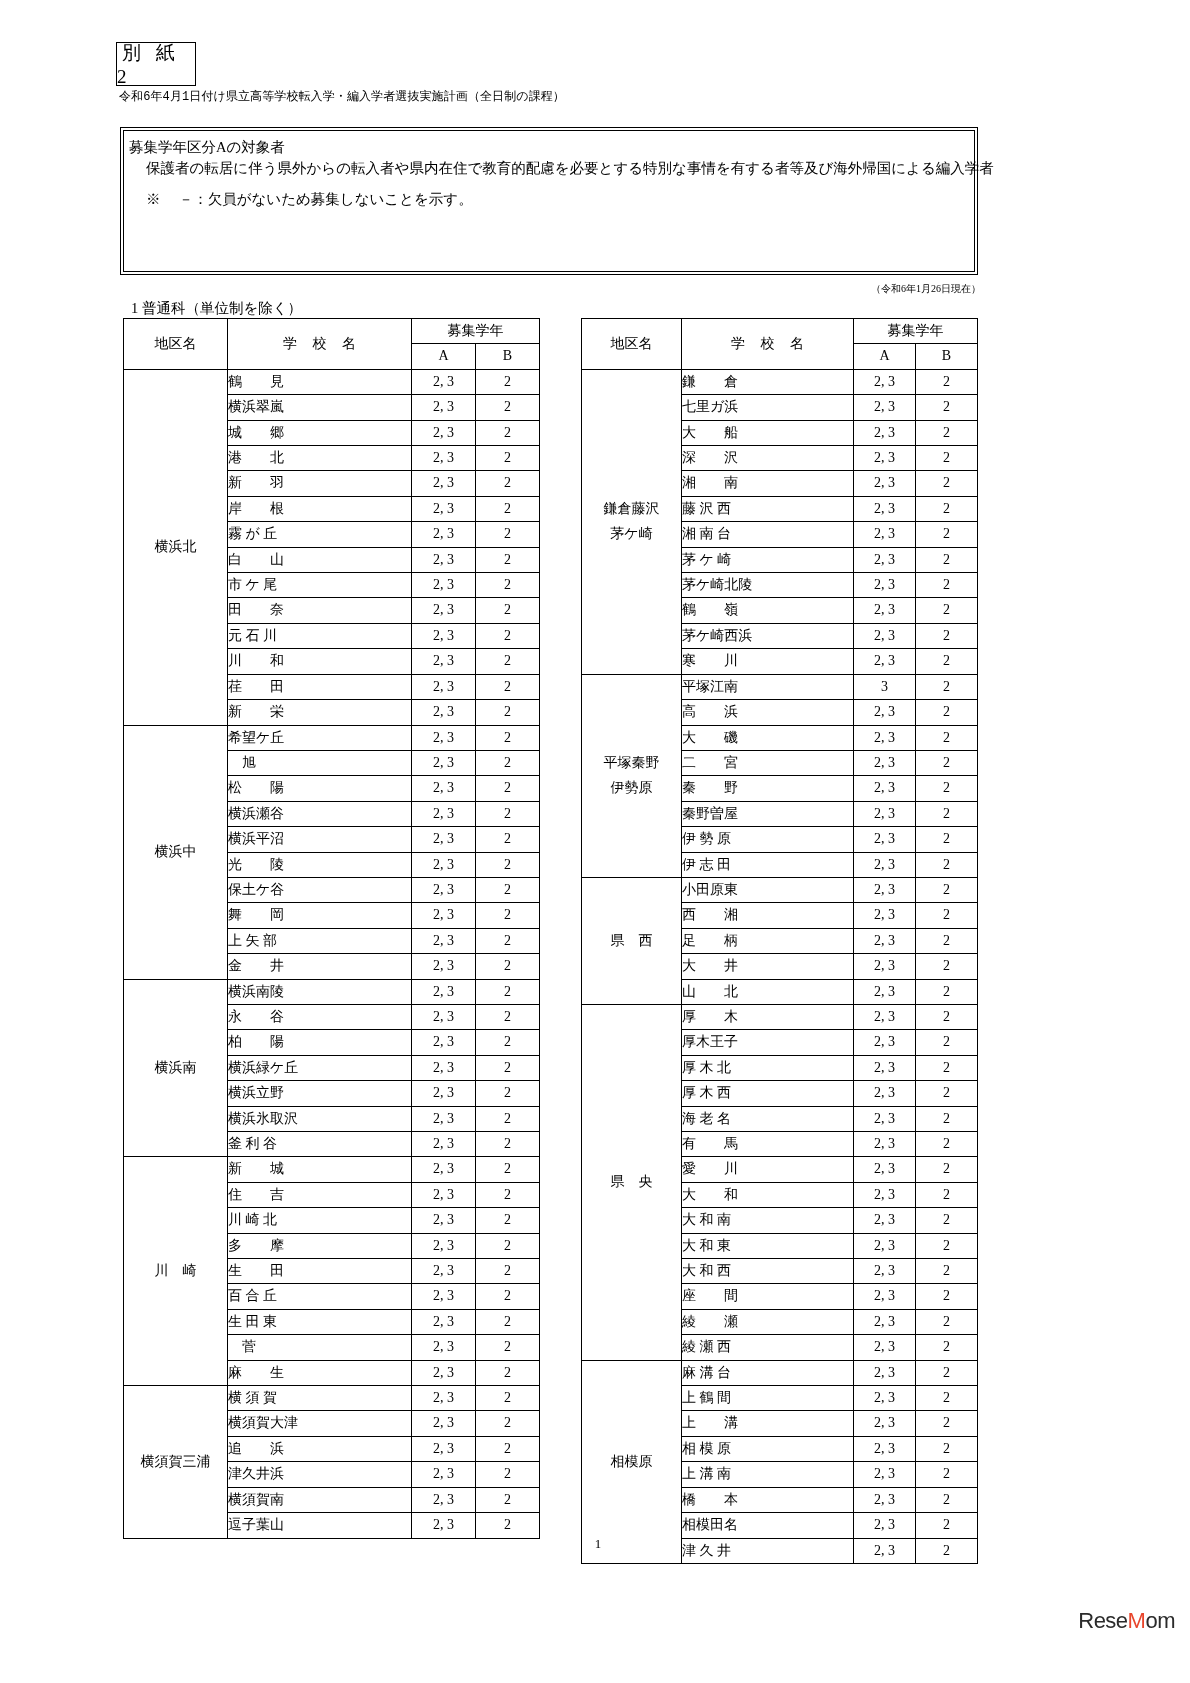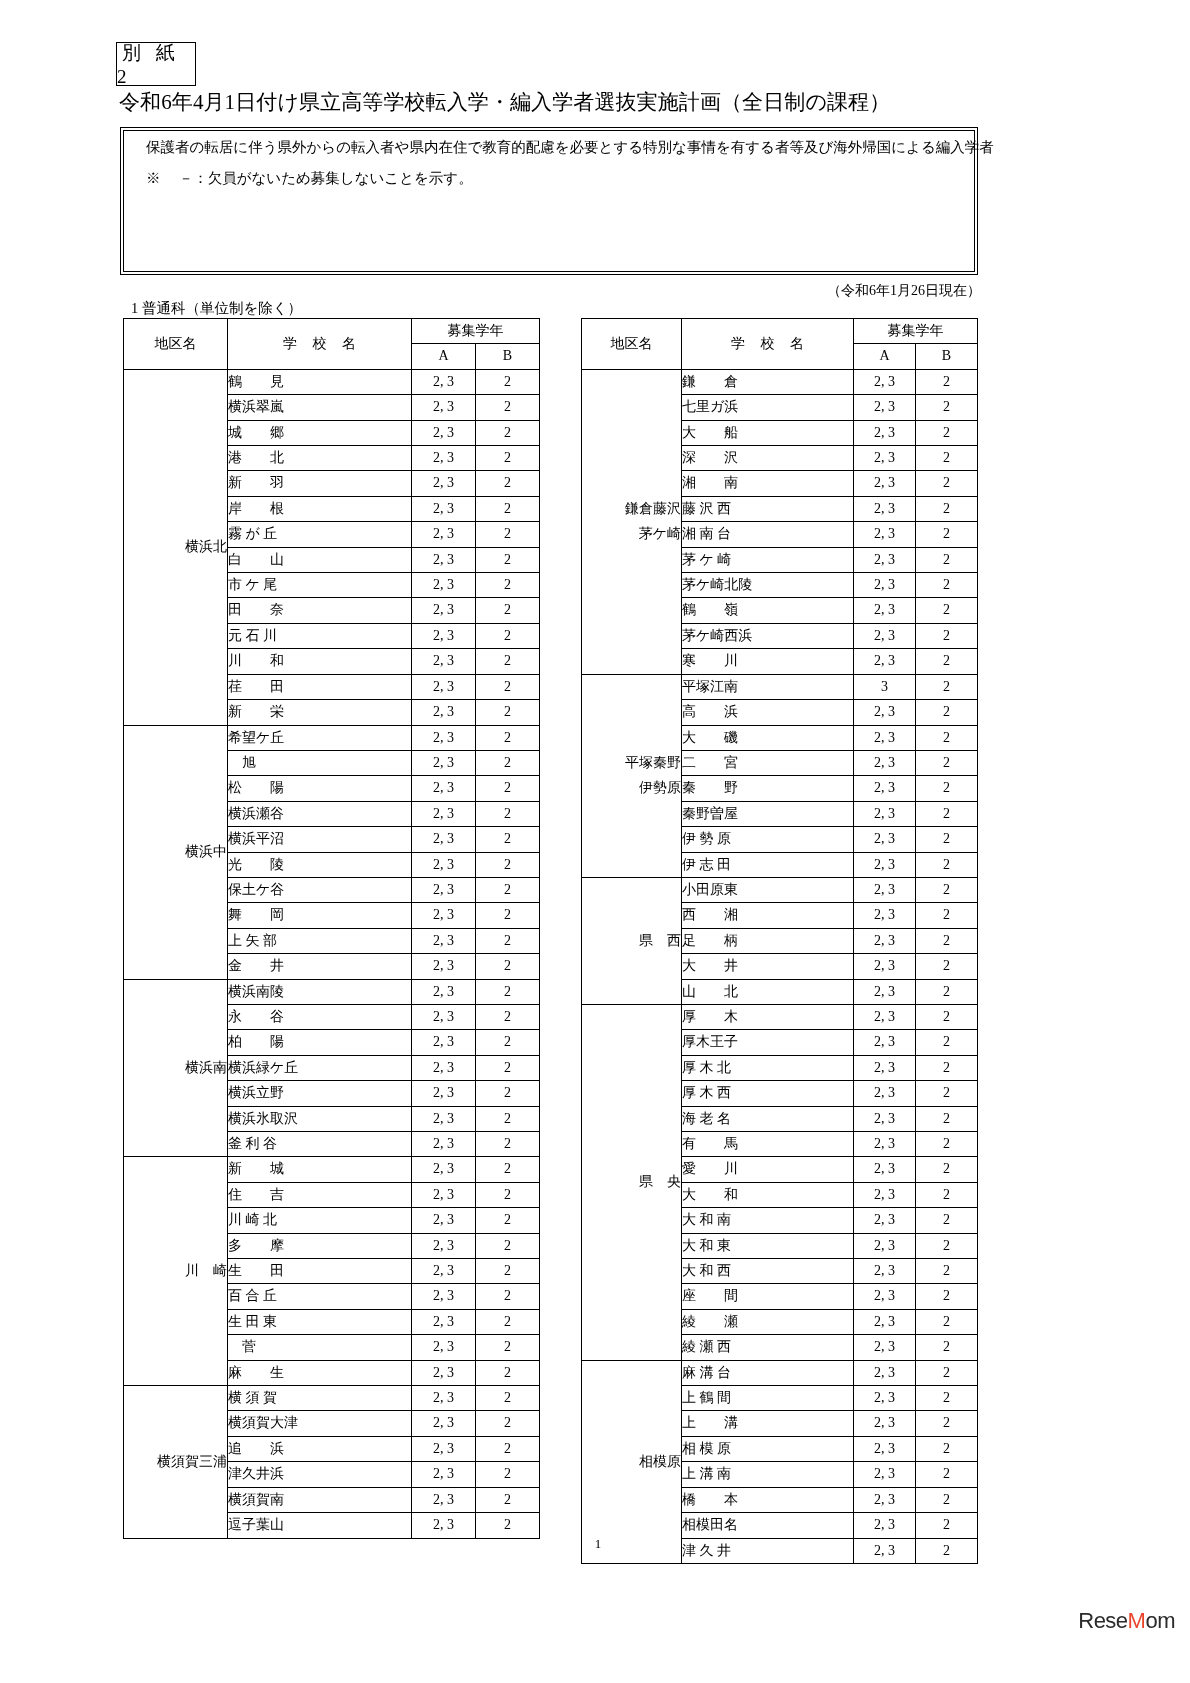--- a/index.html
+++ b/index.html
@@ -36,23 +36,24 @@
     justify-content: center;
     font-size: 19px;
     letter-spacing: 5px;
     text-indent: 5px;
   }
 
   .doc-subtitle {
     position: absolute;
     left: 116px;
     top: 88px;
-    font-size: 21px;
+    font-size: 12px;
     letter-spacing: 0.1px;
     white-space: nowrap;
+    font-family: Liberation Mono, monospace;
   }
 
   
   .notice-box {
     position: absolute;
     left: 117px;
     top: 127px;
     width: 858px;
     height: 148px;
     border: 1.2px solid #000;
@@ -75,21 +76,21 @@
   .notice-line.indent { padding-left: 17px; }
   .notice-line.spacer { height: 10px; }
 
   
   .asof {
     position: absolute;
     left: 0;
     top: 282px;
     width: 978px;
     text-align: right;
-    font-size: 14px;
+    font-size: 10px;
     white-space: nowrap;
   }
 
   
   .section-caption {
     position: absolute;
     left: 128px;
     top: 299px;
     font-size: 14.5px;
     white-space: nowrap;
@@ -133,21 +134,21 @@
 
   th.hdr-district, th.hdr-school {
     height: 48.8px;
     line-height: 48.8px;
   }
   th.hdr-grade-group { height: 24.4px; line-height: 24.4px; }
   th.hdr-a, th.hdr-b { height: 24.4px; line-height: 24.4px; }
 
   td.district {
     padding-left: 6px;
-    text-align: right;
+    text-align: center;
     vertical-align: top;
     line-height: 24.4px;
     margin-left: 48px;
   }
   td.district .dline { display: block; height: 24.4px; line-height: 24.4px; }
   td.school {
     padding-left: 7px;
     text-align: left;
   }
   td.grade { text-align: center; }
@@ -180,20 +181,21 @@
 <body>
 
 <div class="page">
 
   <div class="betsushi-box">別 紙 2</div>
 
   <div class="doc-subtitle">令和6年4月1日付け県立高等学校転入学・編入学者選抜実施計画（全日制の課程）</div>
 
   <div class="notice-box">
     <div class="inner-frame"></div>
+    <div class="notice-line">募集学年区分Aの対象者</div>
     <div class="notice-line indent">保護者の転居に伴う県外からの転入者や県内在住で教育的配慮を必要とする特別な事情を有する者等及び海外帰国による編入学者</div>
     <div class="notice-line spacer"></div>
     <div class="notice-line indent">※　 －：欠員がないため募集しないことを示す。</div>
   </div>
 
   <div class="asof">（令和6年1月26日現在）</div>
 
   <div class="section-caption">1 普通科（単位制を除く）</div>
 
   <div class="tbl-wrap left">

